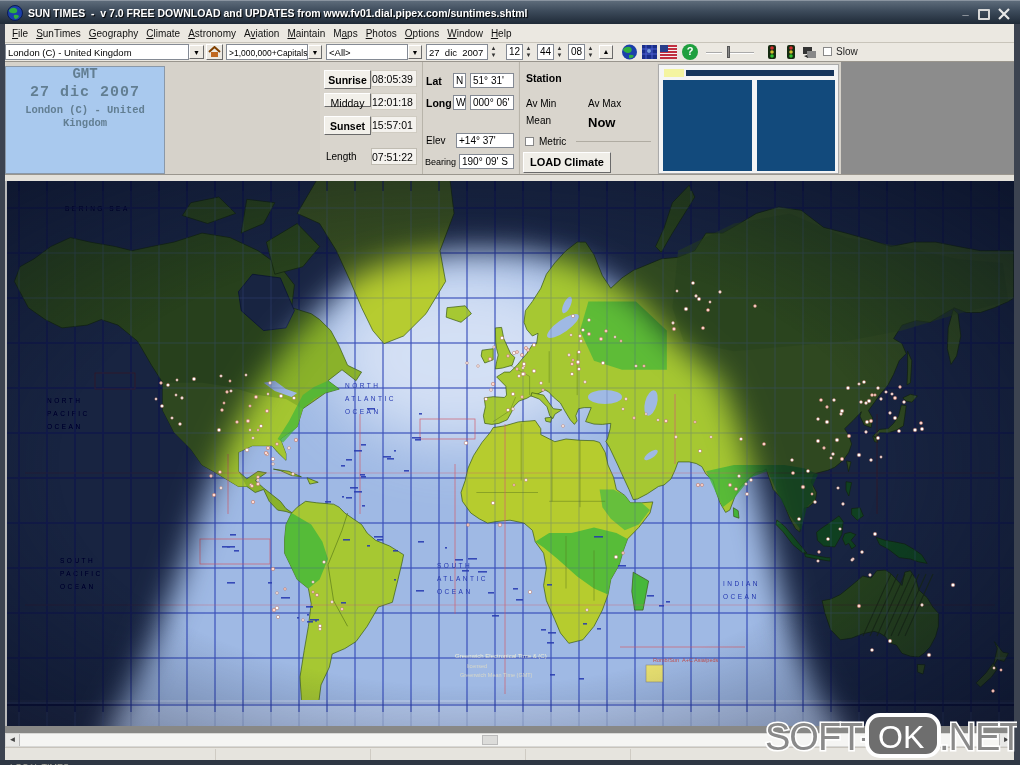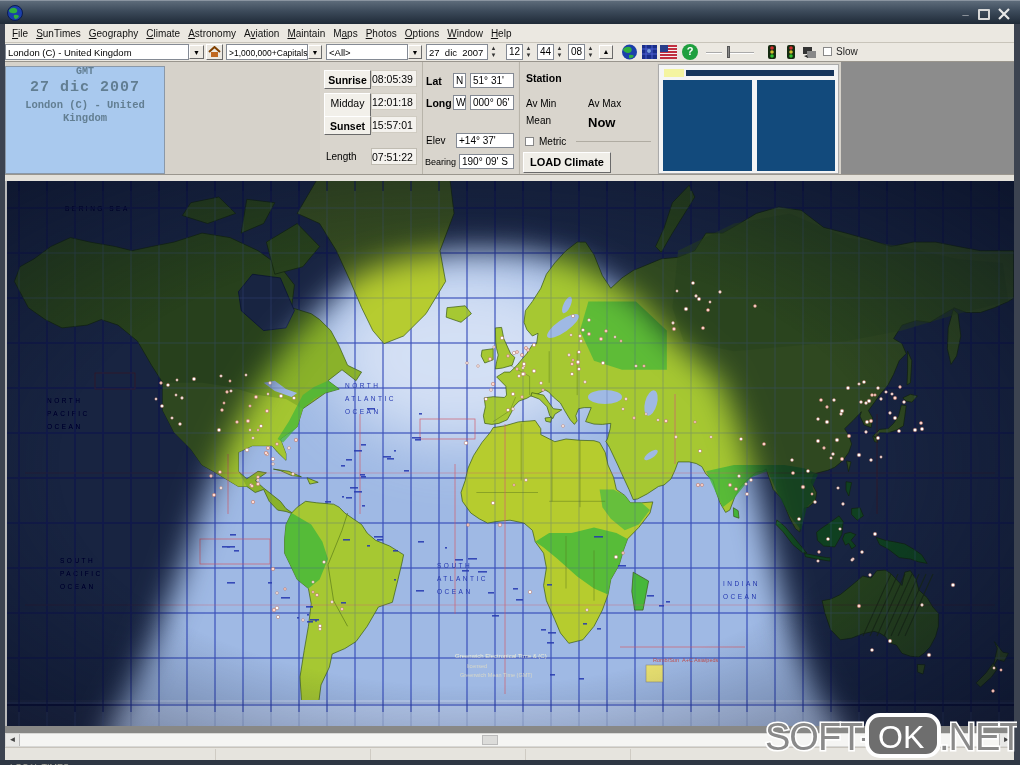--- a/index.html
+++ b/index.html
@@ -10,20 +10,21 @@
 <div class="abs" style="left:0;top:0;width:5px;height:765px;background:#3c4350"></div>
 <div class="abs" style="left:1014px;top:0;width:6px;height:765px;background:#3c4350"></div>
 <div class="abs" style="left:0;top:760px;width:1020px;height:5px;background:#2e3744"></div>
 <div class="abs" style="left:0;top:0;width:1020px;height:24px;background:linear-gradient(#5d6b7a 0%,#3c4a5a 45%,#1f2a37 100%);border-top:1px solid #8a94a0">
   <svg class="abs" style="left:7px;top:4px" width="16" height="16" viewBox="0 0 16 16">
     <circle cx="8" cy="8" r="7.5" fill="#1b3faa"></circle>
     <path d="M2 5 Q5 2 8 3 Q11 4 10 7 Q8 9 5 8 Q2 8 2 5Z" fill="#2fae3f"></path>
     <path d="M7 10 Q10 9 12 11 Q11 14 8 14 Q6 12 7 10Z" fill="#2fae3f"></path>
     <circle cx="8" cy="8" r="7.5" fill="none" stroke="#0a1c50"></circle>
   </svg>
+  <span class="abs" style="left:28px;top:6px;color:#fff;font-size:10.5px;font-weight:bold;text-shadow:1px 1px 1px #000">SUN TIMES&nbsp; -&nbsp; v 7.0 FREE DOWNLOAD and UPDATES from www.fv01.dial.pipex.com/suntimes.shtml</span>
   <div class="abs" style="left:958px;top:5px;width:15px;height:13px;color:#e8e8e8;font-size:11px;font-weight:bold;text-align:center;line-height:9px">_</div>
   <div class="abs" style="left:978px;top:8px;width:12px;height:11px;border:2px solid #d8d8d8;border-radius:1px"></div>
   <svg class="abs" style="left:997px;top:7px" width="14" height="13" viewBox="0 0 14 13">
       <path d="M2 1 L12 11 M12 1 L2 11" stroke="#e8e8e8" stroke-width="2.2"></path>
     </svg>
 </div>
 <div class="abs" style="left:5px;top:24px;width:1009px;height:19px;background:#ebe8e1;border-bottom:1px solid #c8c4ba;font-size:10px;color:#111">
   <div style="display:flex;padding-left:3px;padding-top:4px">
     <span style="padding:0 4px"><u>F</u>ile</span>
       <span style="padding:0 4px"><u>S</u>unTimes</span>
@@ -95,28 +96,28 @@
   <svg class="abs" style="left:797px;top:2px" width="15" height="14" viewBox="0 0 15 14">
       <rect x="1" y="2" width="9" height="7" fill="#333"></rect>
       <rect x="5" y="6" width="9" height="7" fill="#888"></rect>
       <path d="M2 11 L6 13 L5 10Z" fill="#222"></path>
     </svg>
   <div class="abs" style="left:818px;top:4px;width:9px;height:9px;border:1px solid #888;background:#fff"></div>
   <span class="abs" style="left:831px;top:3px;font-size:10px;color:#222">Slow</span>
 </div>
 <div class="abs" style="left:5px;top:61px;width:1009px;height:113px;background:#d6d2ca;border-top:1px solid #99958d">
   <div class="abs" style="left:0px;top:4px;width:160px;height:108px;background:#a9c9ee;border:1px solid #8a98a8;color:#627e92;font-family:'Liberation Mono',monospace;text-align:center">
-    <div style="font-size:10px;font-weight:bold;margin-top:-1px">GMT</div>
+    <div style="font-size:14px;font-weight:bold;margin-top:-1px">GMT</div>
     <div style="font-size:15px;font-weight:bold;letter-spacing:1px;margin-top:2px">27 dic 2007</div>
     <div style="font-size:10.5px;font-weight:bold;margin-top:3px;line-height:13px">London (C) - United<br>Kingdom</div>
   </div>
   <div class="abs" style="left:315px;top:0px;width:102px;height:113px;background:#d9d5cd">
     <div class="abs raise" style="left:4px;top:8px;width:47px;height:19px;font-size:10.5px;font-weight:bold;text-align:center;line-height:18px;background:#f2f0ea">Sunrise</div>
     <div class="abs" style="left:51px;top:8px;width:46px;height:17px;font-size:10.5px;background:#f4f2ee;border:1px solid #d0ccc2;line-height:16px">08:05:39</div>
-    <div class="abs raise" style="left:4px;top:31px;width:47px;height:24px;font-size:10.5px;text-align:center;line-height:18px;background:#f2f0ea">Midday</div>
+    <div class="abs raise" style="left:4px;top:31px;width:47px;height:14px;font-size:10.5px;text-align:center;line-height:18px;background:#f2f0ea">Midday</div>
     <div class="abs" style="left:51px;top:31px;width:46px;height:17px;font-size:10.5px;background:#f4f2ee;border:1px solid #d0ccc2;line-height:16px">12:01:18</div>
     <div class="abs raise" style="left:4px;top:54px;width:47px;height:19px;font-size:10.5px;font-weight:bold;text-align:center;line-height:18px;background:#f2f0ea">Sunset</div>
     <div class="abs" style="left:51px;top:54px;width:46px;height:17px;font-size:10.5px;background:#f4f2ee;border:1px solid #d0ccc2;line-height:16px">15:57:01</div>
     <div class="abs" style="left:6px;top:89px;width:40px;font-size:10px">Length</div>
     <div class="abs" style="left:51px;top:86px;width:46px;height:17px;font-size:10.5px;background:#f4f2ee;border:1px solid #c0bcb2;line-height:16px">07:51:22</div>
   </div>
   <div class="abs" style="left:417px;top:0px;width:96px;height:113px;background:#d9d5cd;border-left:1px solid #b8b4aa">
     <div class="abs" style="left:3px;top:13px;font-size:10.5px;font-weight:bold">Lat</div>
     <div class="abs fld" style="left:30px;top:11px;width:13px;height:15px">N</div>
     <div class="abs fld" style="left:47px;top:11px;width:44px;height:15px">51° 31'</div>

